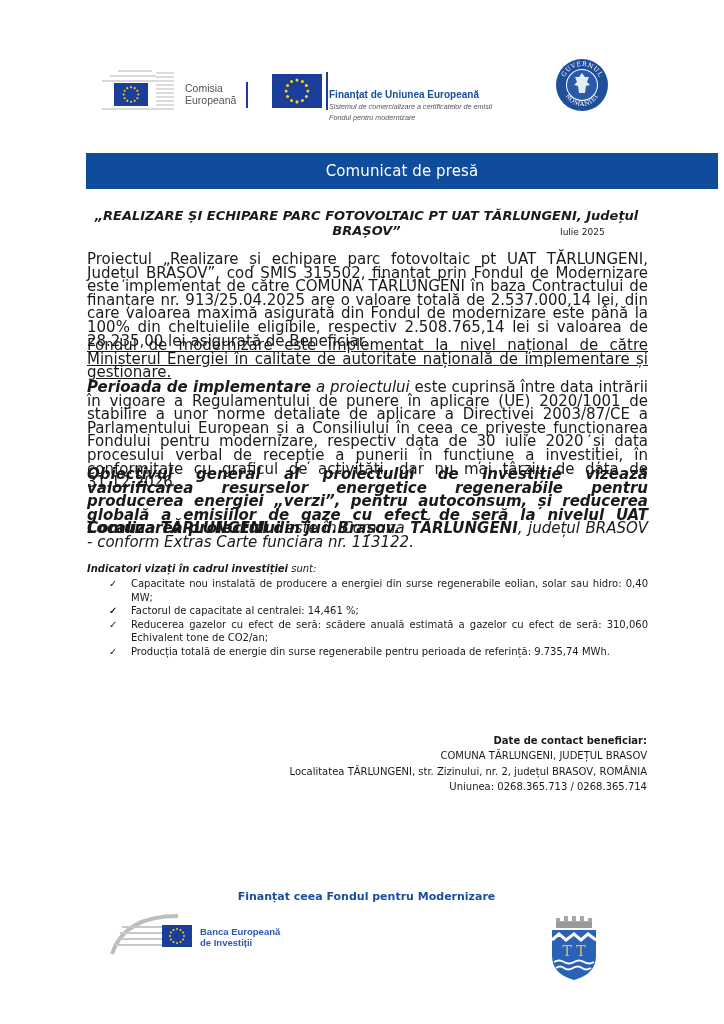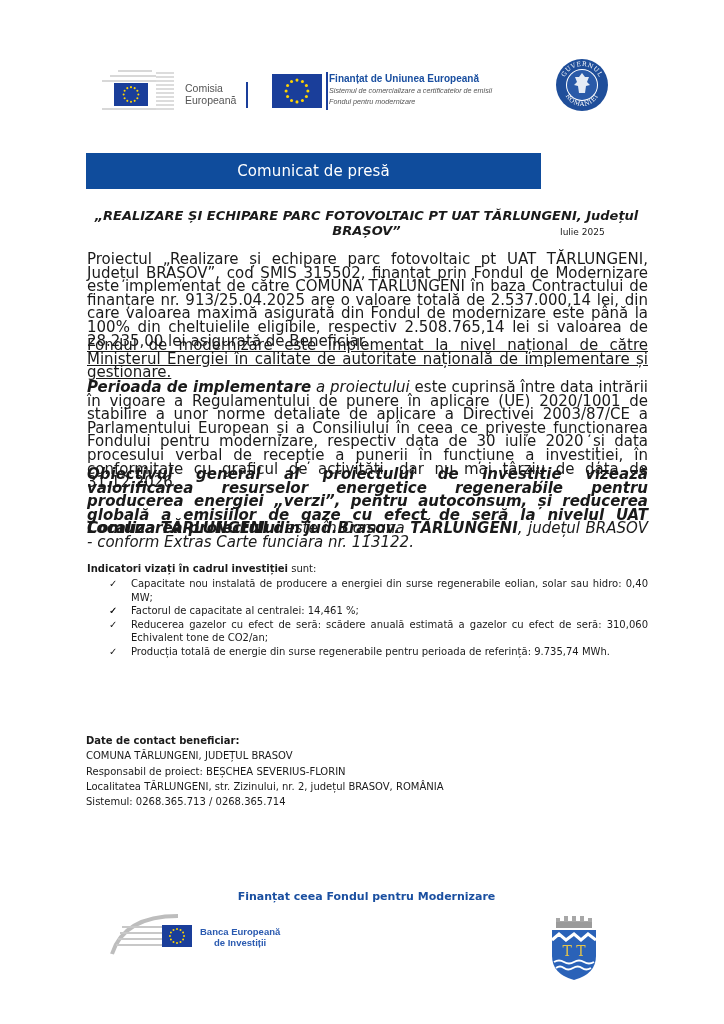--- a/index.html
+++ b/index.html
@@ -13,29 +13,29 @@
   .ec-logo { left: 98px; top: 66px; width: 160px; height: 46px; }
   .ec-building { position: absolute; left: 0; top: 0; width: 82px; height: 46px; }
   .ec-building .bar { position: absolute; left: 0; height: 2px; background: #d8d8d8; }
   .ec-flag { position: absolute; left: 16px; top: 17px; width: 34px; height: 23px; background: #1a3e9a; }
   .ec-text { position: absolute; left: 87px; top: 16px; font-family: "Liberation Sans", sans-serif; font-size: 10.5px; line-height: 12px; color: #555; }
   .ec-sep { position: absolute; left: 148px; top: 16px; width: 2px; height: 26px; background: #1a3e9a; }
 
   .eu-funded { left: 272px; top: 72px; width: 260px; height: 40px; }
   .eu-flag { position: absolute; left: 0; top: 2px; width: 50px; height: 34px; background: #1a3e9a; }
   .eu-funded-text { position: absolute; left: 57px; top: 0; font-family: "Liberation Sans", sans-serif; }
-  .eu-funded-title { font-size: 10px; font-weight: bold; color: #1a4fa0; line-height: 13px; }
+  .eu-funded-title { font-size: 10px; font-weight: bold; color: #1a4fa0; line-height: 13px; margin-top: 16px; }
   .eu-funded-sub { font-size: 7.2px; color: #555; line-height: 11px; font-style: italic; }
   .eu-funded-bar { position: absolute; left: 54px; top: 0; width: 2px; height: 38px; background: #1a3e9a; }
 
   .gov-seal { left: 555px; top: 58px; width: 54px; height: 54px; }
 
   
   .banner {
-    left: 86px; top: 153px; width: 455px; height: 36px; background: #0f4c9c;
+    left: 86px; top: 153px; width: 632px; height: 36px; background: #0f4c9c;
     display: flex; align-items: center; justify-content: center;
   }
   .banner-title { color: #ffffff; font-family: "DejaVu Sans", sans-serif; font-size: 15px; letter-spacing: 0.1px; }
 
   .doc-title {
     left: 86px; top: 208px; width: 561px; text-align: center;
     font-size: 13px; font-weight: bold; font-style: italic; color: #1a1a1a;
   }
   .doc-date { left: 560px; top: 227px; font-size: 9px; color: #1a1a1a; }
 
@@ -45,35 +45,35 @@
     text-align: justify; color: #1a1a1a;
   }
   .p1 { top: 253px; }
   .p2 { top: 339px; text-decoration: underline; }
   .p3 { top: 381px; }
   .p4 { top: 468px; font-style: italic; font-weight: bold; }
   .p5 { top: 522px; font-style: italic; }
   .bi { font-style: italic; font-weight: bold; }
   .b { font-weight: bold; }
 
-  .indicators-head { left: 87px; top: 563px; font-size: 10px; }
+  .indicators-head { left: 87px; top: 563px; font-size: 10px; font-style: italic; }
   .ind-list { left: 109px; top: 577px; width: 539px; margin: 0; padding: 0; list-style: none; }
   .ind-list li { position: relative; padding-left: 22px; font-size: 10px; line-height: 13.6px; text-align: justify; }
   .ind-list .check { position: absolute; left: 0; top: 0; font-size: 10px; }
 
   
-  .contact { left: 86px; top: 733px; width: 561px; text-align: left; font-size: 10px; line-height: 15.3px; }
+  .contact { left: 86px; top: 733px; width: 561px; text-align: right; font-size: 10px; line-height: 15.3px; }
   .contact .head { font-weight: bold; }
 
   
   .funded-footer {
     left: 86px; top: 890px; width: 561px; text-align: center;
     font-size: 11px; font-weight: bold; color: #1a4fa0;
   }
-  .bei-logo { left: 110px; top: 912px; width: 180px; height: 44px; text-align: center; }
+  .bei-logo { left: 110px; top: 912px; width: 180px; height: 44px; }
   .bei-arc { position: absolute; left: 0; top: 0; width: 80px; height: 44px; }
   .bei-flag { position: absolute; left: 52px; top: 13px; width: 30px; height: 22px; background: #1a3e9a; }
   .bei-text { position: absolute; left: 90px; top: 14px; font-family: "Liberation Sans", sans-serif; font-size: 9.5px; line-height: 11px; font-weight: bold; color: #2a5ab0; }
 
   .coat { left: 548px; top: 910px; width: 52px; height: 72px; }
 </style>
 </head>
 <body>
 
 <div class="abs ec-logo">
@@ -175,23 +175,22 @@
   <li><span class="check">✓</span><span>Capacitate nou instalată de producere a energiei din surse regenerabile eolian, solar sau hidro: 0,40 MW;</span></li>
   <li><span class="check">✓</span></li>
   <li><span class="check">✓</span><span>Factorul de capacitate al centralei: 14,461 %;</span></li>
   <li><span class="check">✓</span><span>Reducerea gazelor cu efect de seră: scădere anuală estimată a gazelor cu efect de seră: 310,060 Echivalent tone de CO2/an;</span></li>
   <li><span class="check">✓</span><span>Producția totală de energie din surse regenerabile pentru perioada de referință: 9.735,74 MWh.</span></li>
 </ul>
 
 <div class="abs contact">
   <div class="head">Date de contact beneficiar:</div>
   <div>COMUNA TĂRLUNGENI, JUDEȚUL BRASOV</div>
-  <div>Responsabil de proiect: BEȘCHEA SEVERIUS-FLORIN</div>
   <div>Localitatea TĂRLUNGENI, str. Zizinului, nr. 2, județul BRASOV, ROMÂNIA</div>
-  <div>Sistemul: 0268.365.713 / 0268.365.714</div>
+  <div>Uniunea: 0268.365.713 / 0268.365.714</div>
 </div>
 
 <div class="abs funded-footer">Finanțat ceea Fondul pentru Modernizare</div>
 
 <div class="abs bei-logo">
   <svg class="bei-arc" width="80" height="44" viewBox="0 0 80 44">
     <path d="M2 42 Q14 4 68 4" stroke="#bdbdbd" stroke-width="4" fill="none"></path>
     <rect x="12" y="14" width="40" height="2" fill="#c8c8c8"></rect>
     <rect x="10" y="20" width="42" height="2" fill="#c8c8c8"></rect>
     <rect x="8" y="26" width="44" height="2" fill="#c8c8c8"></rect>

